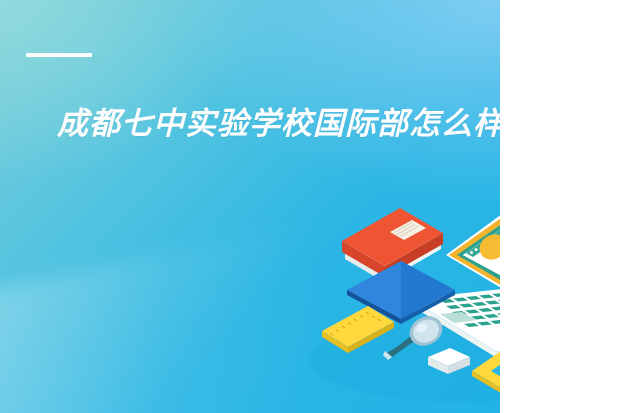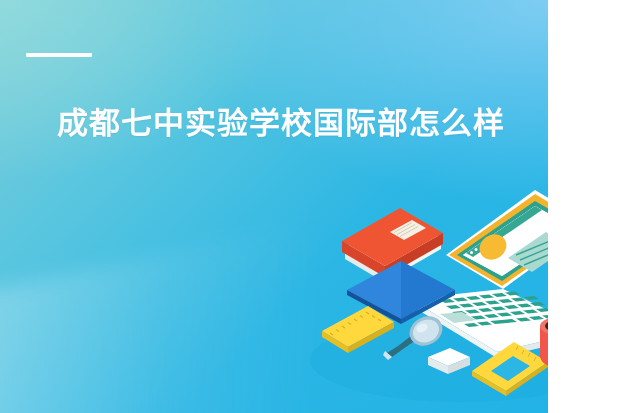--- a/index.html
+++ b/index.html
@@ -7,24 +7,25 @@
     margin: 0;
     padding: 0;
     background: #ffffff;
   }
   body {
     font-family: "Liberation Sans", "DejaVu Sans", sans-serif;
   }
 
   .banner {
     position: relative;
-    width: 548px;
+    width: 500px;
     height: 413px;
     overflow: hidden;
     background: linear-gradient(135deg, #7fced8 0%, #56c5e0 30%, #2bb6e4 62%, #22b3e6 100%);
+    font-style: italic;
   }
 
   
   .bg-wash {
     position: absolute;
     inset: 0;
     background:
       radial-gradient(120% 90% at 100% 0%, rgba(140,208,245,0.85) 0%, rgba(140,208,245,0.0) 55%),
       radial-gradient(95% 80% at 0% 0%, rgba(150,222,222,0.75) 0%, rgba(150,222,222,0.0) 55%);
     pointer-events: none;

